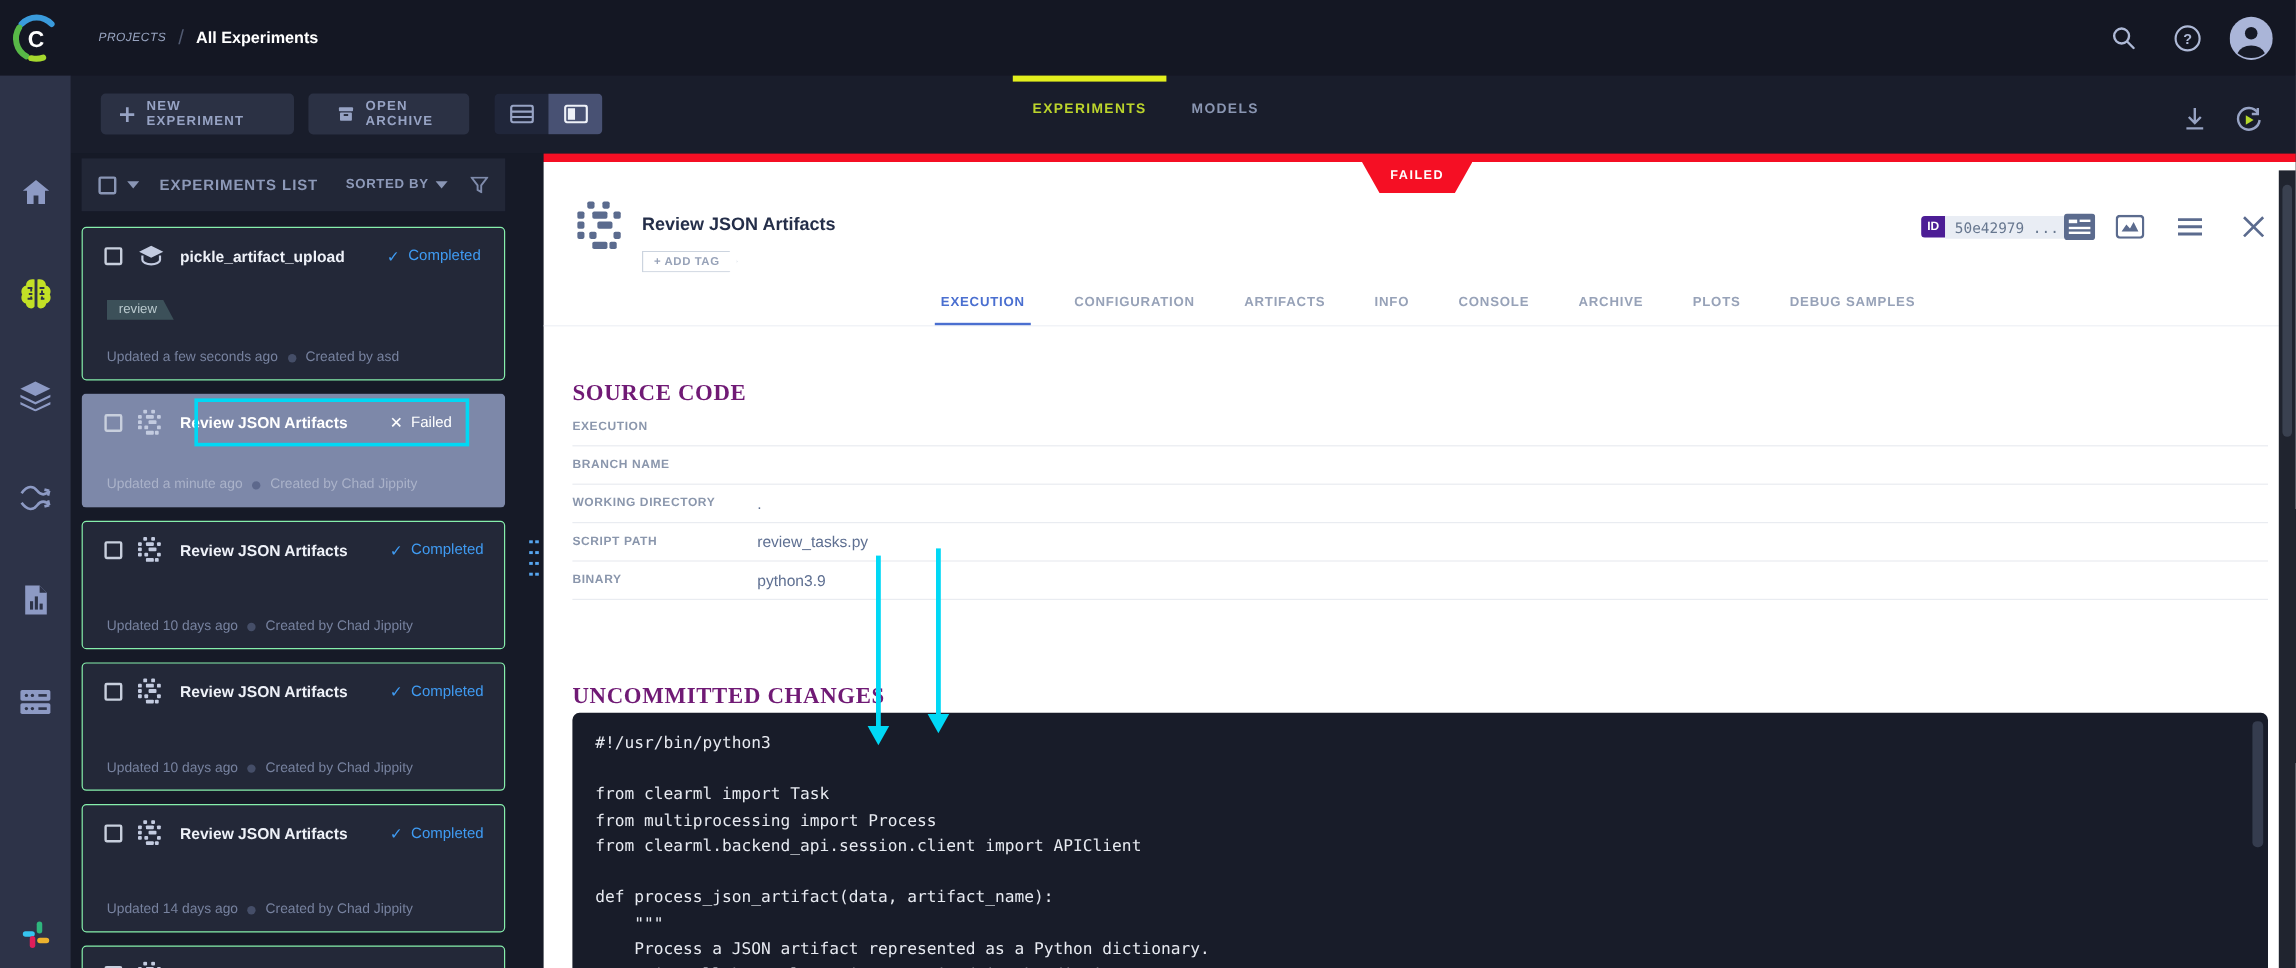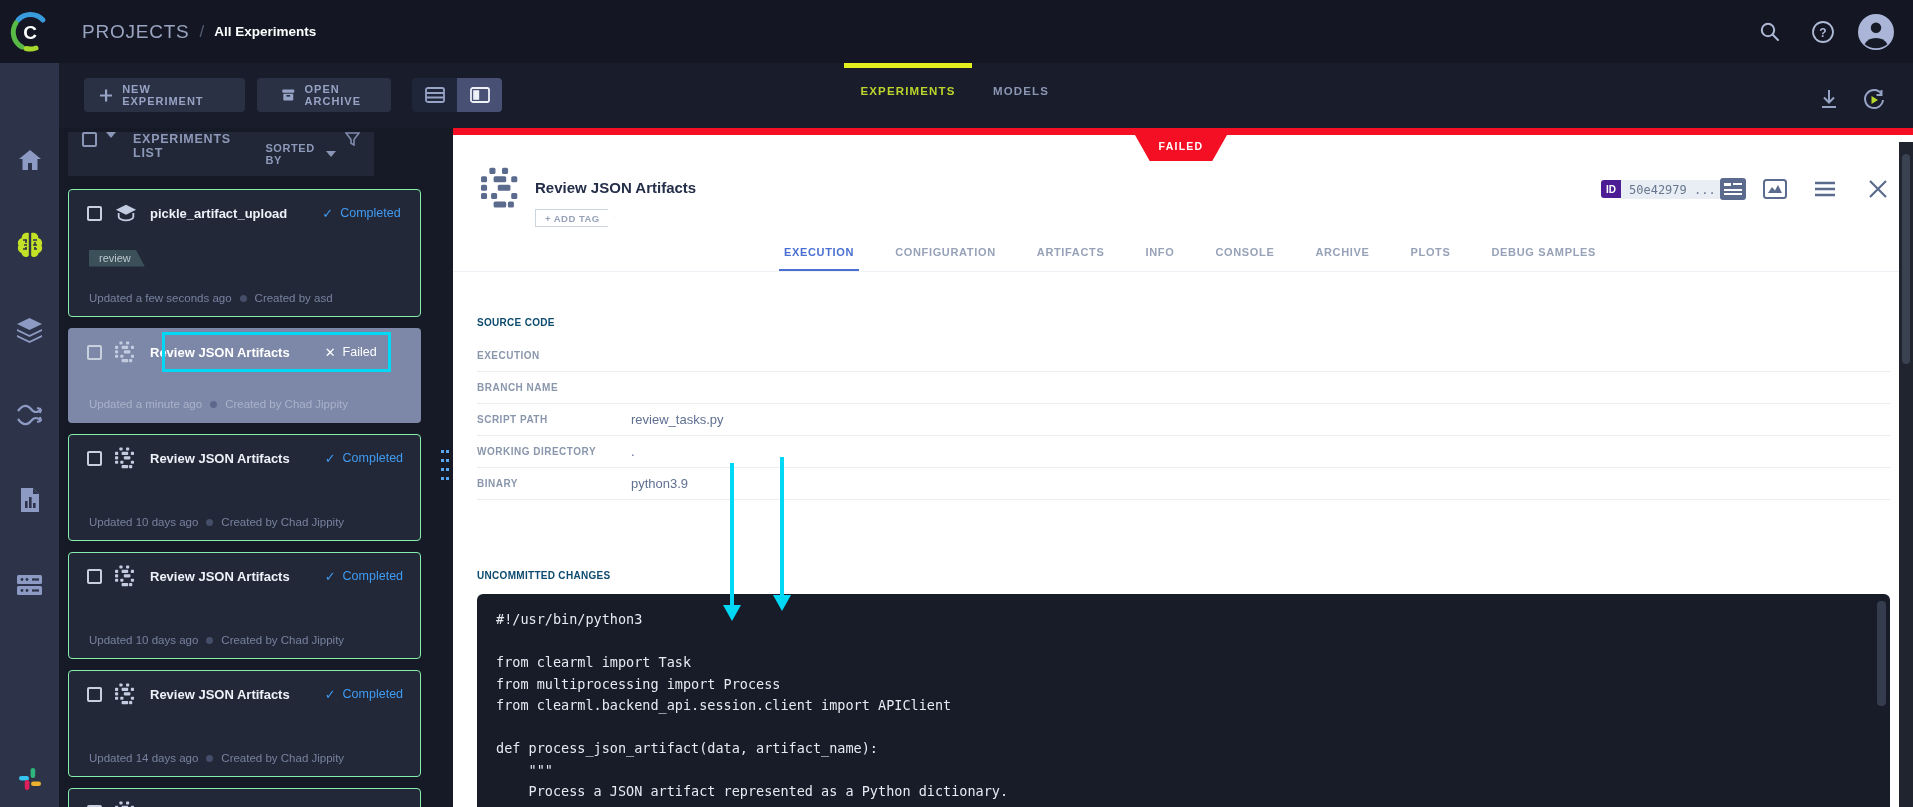--- a/index.html
+++ b/index.html
@@ -3,21 +3,21 @@
 <meta charset="utf-8">
 <style>
   * { margin:0; padding:0; box-sizing:border-box; }
   html,body { width:1913px; height:807px; overflow:hidden; background:#161a27;
     font-family:"Liberation Sans", sans-serif; }
 
   
   #topbar { position:absolute; left:0; top:0; width:1913px; height:63px; background:#141723; }
   #logo-cell { position:absolute; left:0; top:0; width:59px; height:63px; display:flex; align-items:center; justify-content:center; }
   #breadcrumb { position:absolute; left:82px; top:0; height:63px; display:flex; align-items:center; gap:10px; }
-  .bc-root { color:#98a4c0; font-size:19px; letter-spacing:.04em; cursor:pointer; }
+  .bc-root { color:#98a4c0; font-size:10px; letter-spacing:.04em; cursor:pointer;font-style:italic; }
   .bc-sep { color:#525b72; font-size:17px; font-weight:300; }
   .bc-cur { color:#ffffff; font-size:13.5px; font-weight:bold; }
   #topbar-right { position:absolute; right:19px; top:0; height:63px; display:flex; align-items:center; gap:17px; }
   .tb-icon { width:36px; height:36px; display:flex; align-items:center; justify-content:center; cursor:pointer; }
 
   
   #sidebar { position:absolute; left:0; top:63px; width:59px; height:744px; background:#2d3348; }
   .sb-icon { position:absolute; left:0; width:59px; height:34px; display:flex; align-items:center; justify-content:center; color:#8d9ac4; cursor:pointer; }
   .sb-icon.active { color:var(--sidebar_active); }
 
@@ -33,22 +33,22 @@
   .vt-btn.inactive { background:#20263a; color:#97a3c4; }
   .vt-btn.active { background:#485173; color:#eef1f8; }
   #tab-bar-indicator { position:absolute; left:785px; top:0; width:128px; height:5px; background:var(--accent_bar); }
   .main-tab { position:absolute; top:22px; transform:translateX(-50%); font-size:11.5px; font-weight:bold; letter-spacing:.1em; cursor:pointer; }
   #main-tab-experiments { left:849px; color:var(--accent_text); }
   #main-tab-models { left:962px; color:#8a96b2; }
   .r2-icon { position:absolute; top:25px; width:24px; height:24px; color:#97a3c4; cursor:pointer; }
 
   
   #list-panel { position:absolute; left:59px; top:128px; width:394px; height:679px; background:#161a27; }
-  #list-header { position:absolute; left:9px; top:4px; width:306px; height:44px; background:#222737;
-    display:flex; padding:0 14px; gap:9px; }
+  #list-header { position:absolute; left:9px; top:4px; width:353px; height:44px; background:#222737;
+    display:flex; align-items:center; padding:0 14px; gap:9px; }
   .chk { width:15px; height:15px; border:2px solid #8a96b5; border-radius:2px; cursor:pointer; flex:none; }
   .caret { width:0; height:0; border-left:5px solid transparent; border-right:5px solid transparent; border-top:6px solid #8a96b5; cursor:pointer; }
   #list-title { color:#8d99b8; font-size:12.5px; font-weight:bold; letter-spacing:.06em; margin-left:8px; }
   #sorted-by { color:#8d99b8; font-size:11px; font-weight:bold; letter-spacing:.05em; margin-left:14px; display:flex; align-items:center; gap:6px; cursor:pointer; }
   #filter-icon { margin-left:auto; cursor:pointer; display:flex; }
 
   .card { position:absolute; left:9px; width:353px; background:#232838; border:1px solid #86efac; border-radius:4px;
     padding:12px 18px; display:flex; flex-direction:column; justify-content:space-between; cursor:pointer; }
   .card-top { display:flex; align-items:center; gap:13px; position:relative; }
   .card .chk { border-color:#c8cfdd; }
@@ -92,21 +92,21 @@
   #id-value { background:#e9edf4; color:#67778f; font-family:"DejaVu Sans Mono", monospace; font-size:12px;
     padding:3px 8px 2px; border-radius:0 3px 3px 0; cursor:pointer; }
   .head-act { position:absolute; top:42px; width:26px; height:24px; color:#5b6b8e; cursor:pointer;
     display:flex; align-items:center; justify-content:center; }
 
   #tabs-row { position:absolute; left:0; top:96px; width:1446px; height:41px; border-bottom:1px solid #eef1f5; }
   #tabs { position:absolute; left:326px; bottom:0; display:flex; gap:31px; }
   .tab { color:#97a2b8; font-size:11px; font-weight:bold; letter-spacing:.06em; padding:0 5px 13px; cursor:pointer; }
   .tab.active { color:var(--tab_active); border-bottom:2px solid var(--tab_active); padding-bottom:11px; }
 
-  #src-title, #unc-title { position:absolute; left:24px; color:#0c4a6e; font-size:10px; font-weight:bold; letter-spacing:.03em; }
+  #src-title, #unc-title { position:absolute; left:24px; color:#701a75; font-size:19px; font-weight:bold; letter-spacing:.03em;font-family:Liberation Serif, serif; }
   #src-title { top:182px; }
   #fields { position:absolute; left:24px; top:205px; width:1413px; }
   .frow { height:32px; border-bottom:1px solid #e9ecf1; display:flex; align-items:center; }
   .flabel { width:154px; color:#8a96ac; font-size:10px; font-weight:bold; letter-spacing:.05em; }
   .fvalue { color:#5f7092; font-size:13px; }
   #unc-title { top:435px; }
   #code-block { position:absolute; left:24px; top:459px; width:1413px; height:220px; background:#181c29; border-radius:6px 6px 0 0; }
   #code-block pre { margin:15px 0 0 19px; font-family:"DejaVu Sans Mono", monospace; font-size:13.5px;
     line-height:21.5px; color:#e7eaf1; white-space:pre; }
   #code-scroll-thumb { position:absolute; right:4px; top:7px; width:9px; height:105px; background:#353c4e; border-radius:4px; cursor:pointer; }
@@ -531,26 +531,26 @@
     <div id="fields">
       <div class="frow">
         <span class="flabel">EXECUTION</span>
         <span class="fvalue"></span>
       </div>
       <div class="frow">
         <span class="flabel">BRANCH NAME</span>
         <span class="fvalue"></span>
       </div>
       <div class="frow">
+        <span class="flabel">WORKING DIRECTORY</span>
+        <span class="fvalue">.</span>
+      </div>
+      <div class="frow">
         <span class="flabel">SCRIPT PATH</span>
         <span class="fvalue">review_tasks.py</span>
-      </div>
-      <div class="frow">
-        <span class="flabel">WORKING DIRECTORY</span>
-        <span class="fvalue">.</span>
       </div>
       <div class="frow">
         <span class="flabel">BINARY</span>
         <span class="fvalue">python3.9</span>
       </div>
     </div>
 
     <div id="unc-title">UNCOMMITTED CHANGES</div>
     <div id="code-block">
       <pre>#!/usr/bin/python3

